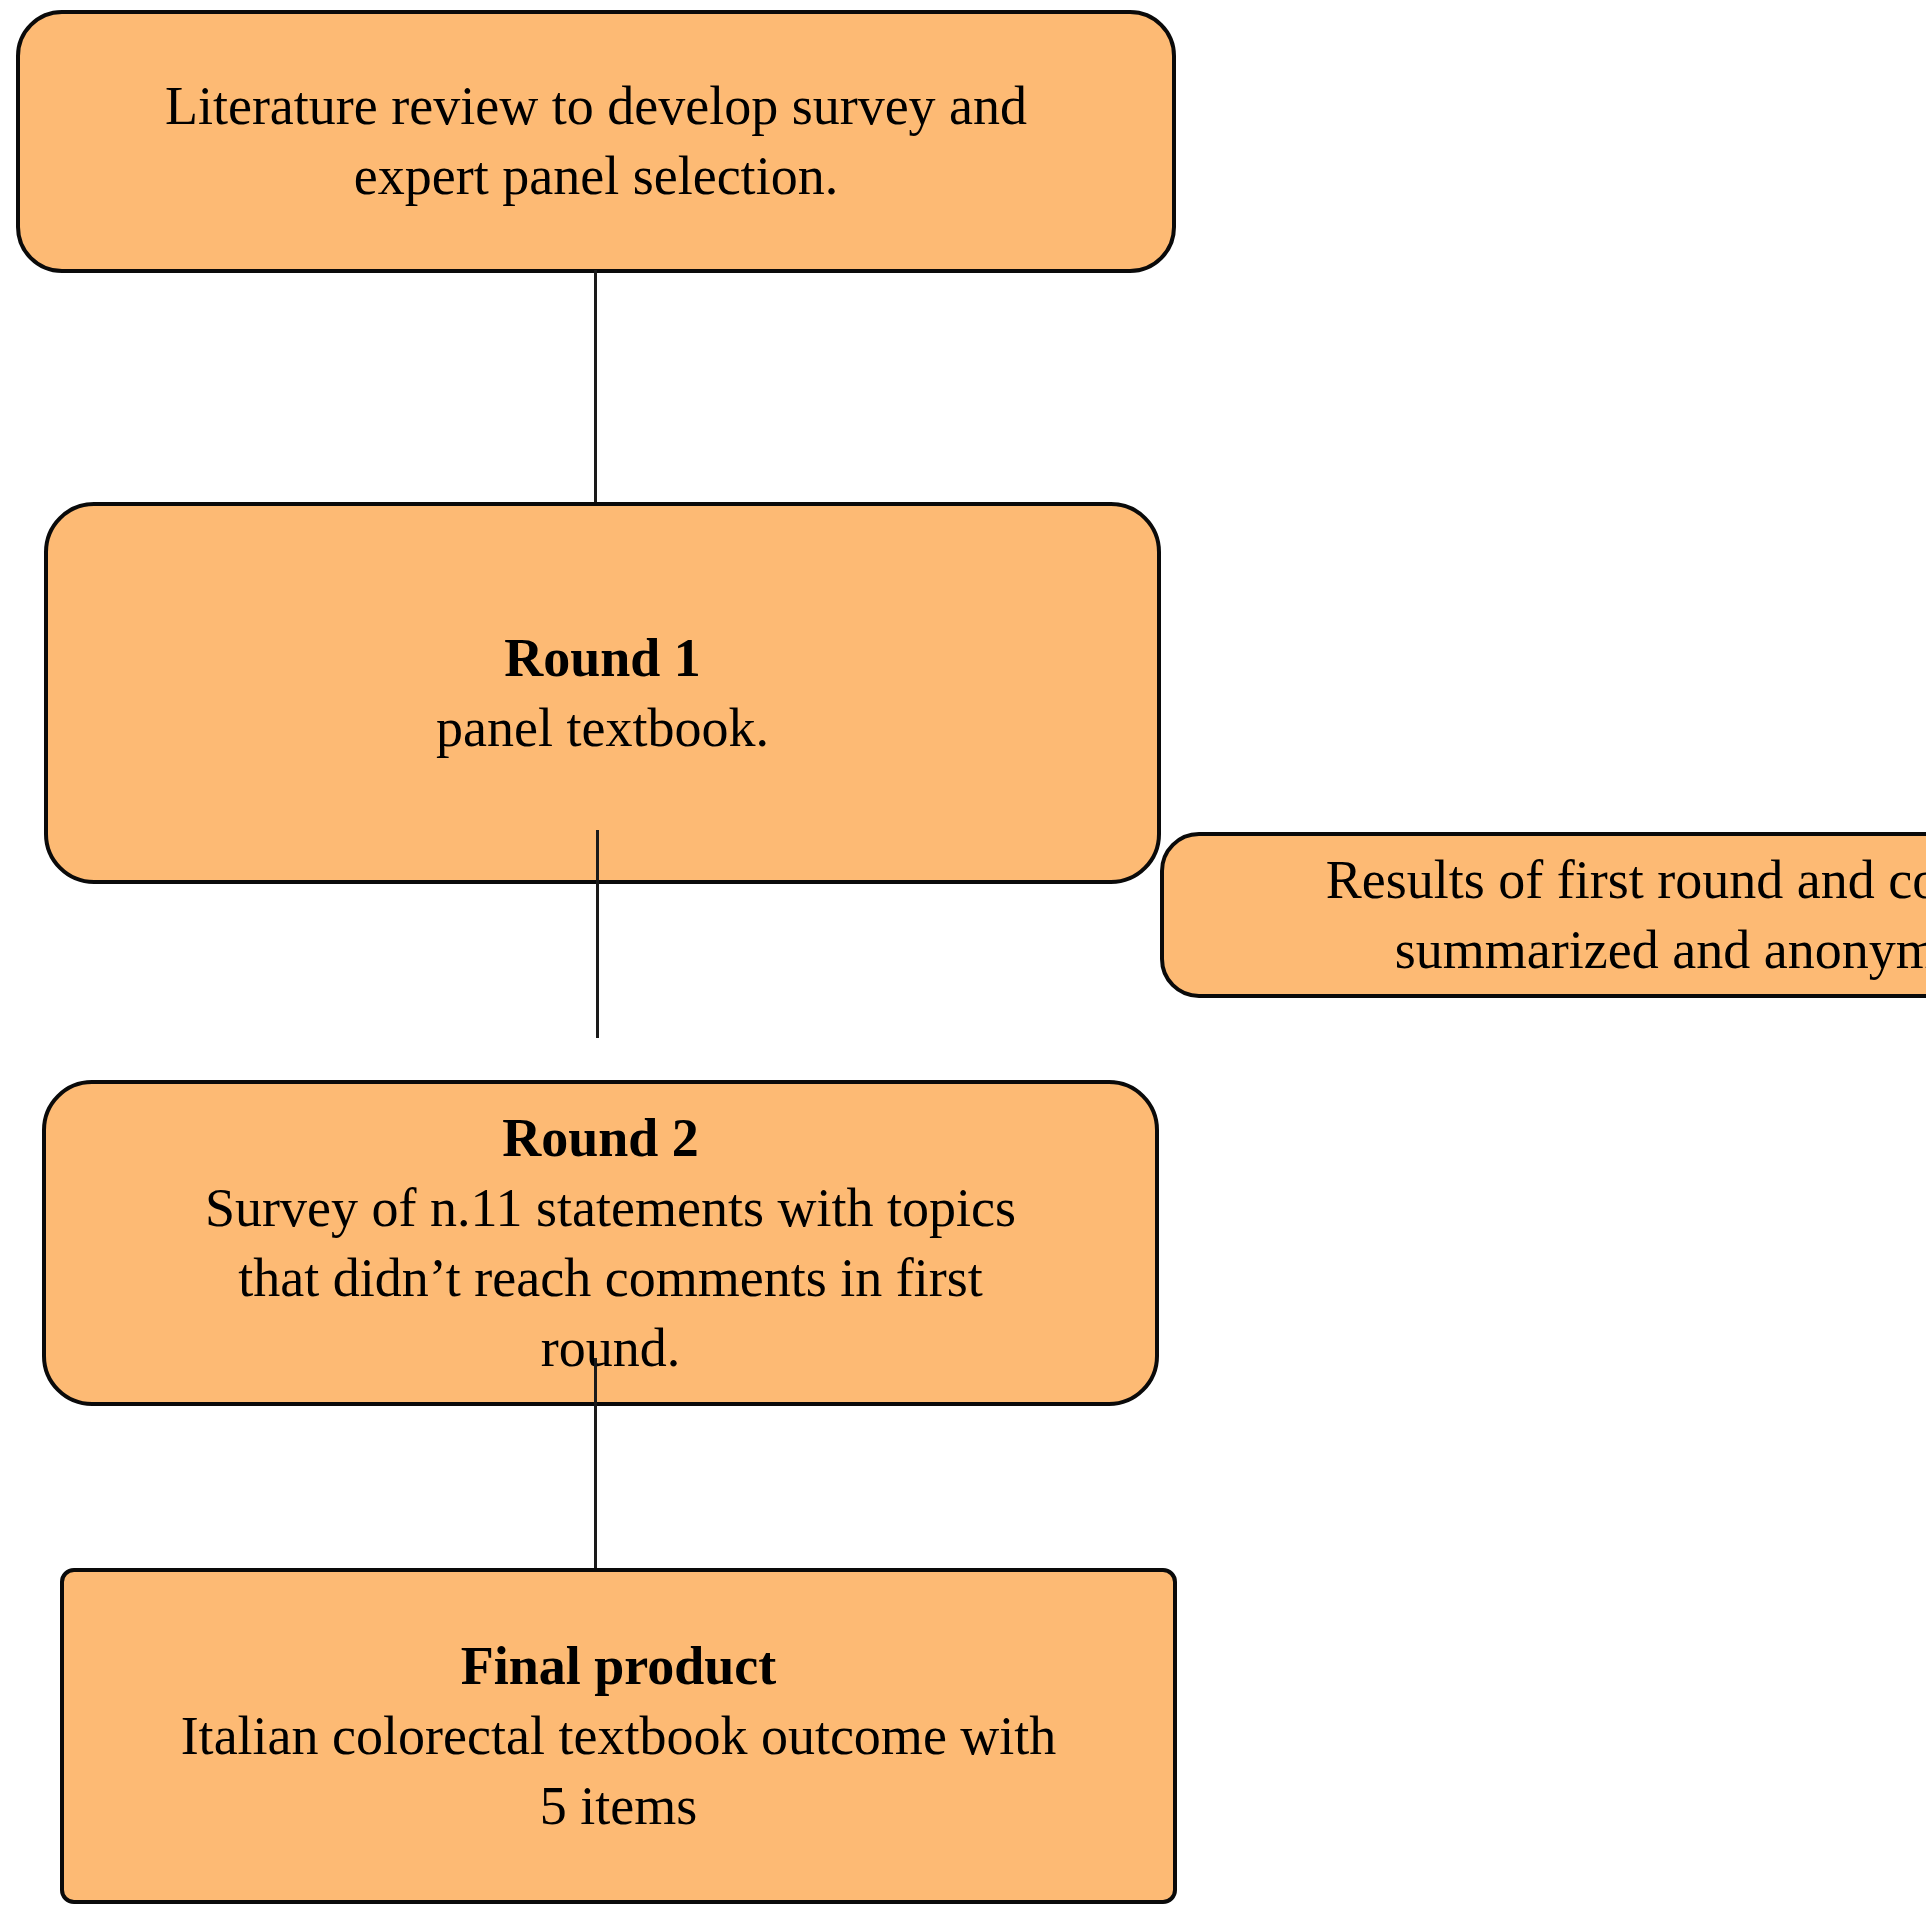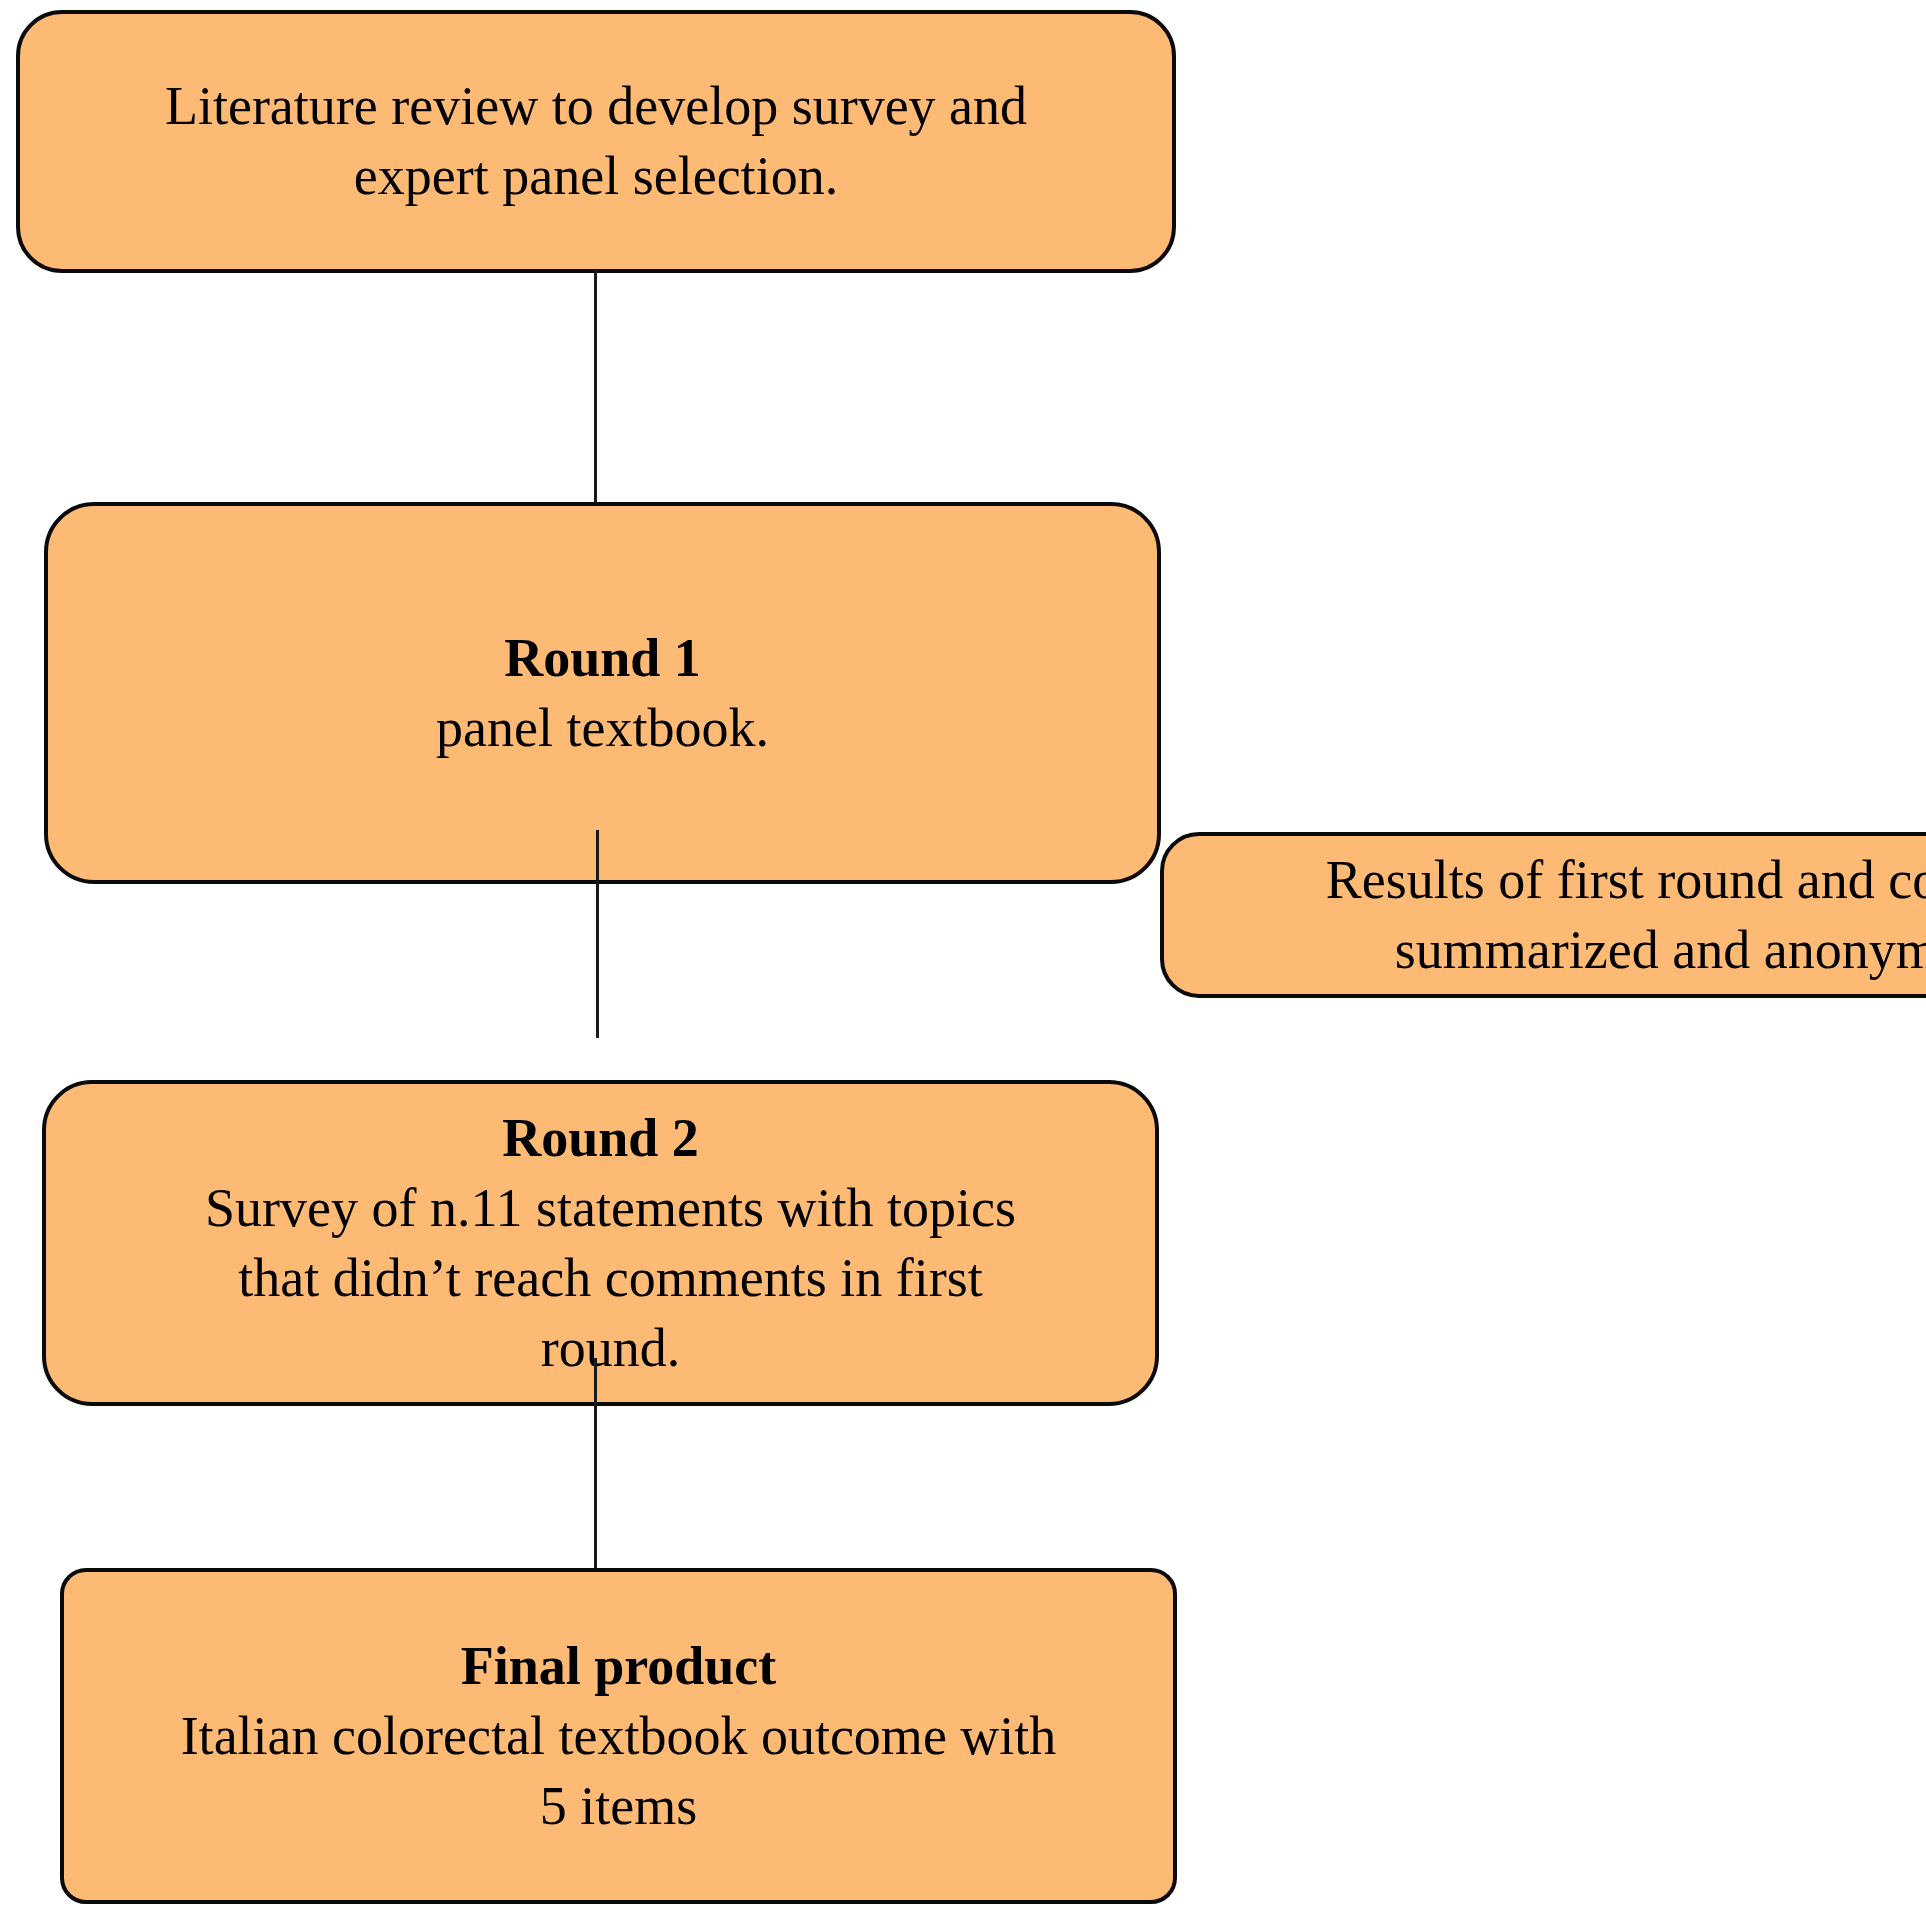--- a/index.html
+++ b/index.html
@@ -86,21 +86,21 @@
   #node-round-2 .body {
     max-width: 971px;
     white-space: normal;
     margin-left: 20px;
   }
 
   #node-final-product {
     left: 60px;  top: 1568px;
     width: 1117px; height: 336px;
     font-size: 54px;
-    border-radius: 26px;
+    border-radius: 14px;
   }
   #node-final-product .body {
     max-width: 1002px;
     white-space: normal;
   }
 
   
   .connector {
     position: absolute;
     background: #1a1a1a;

